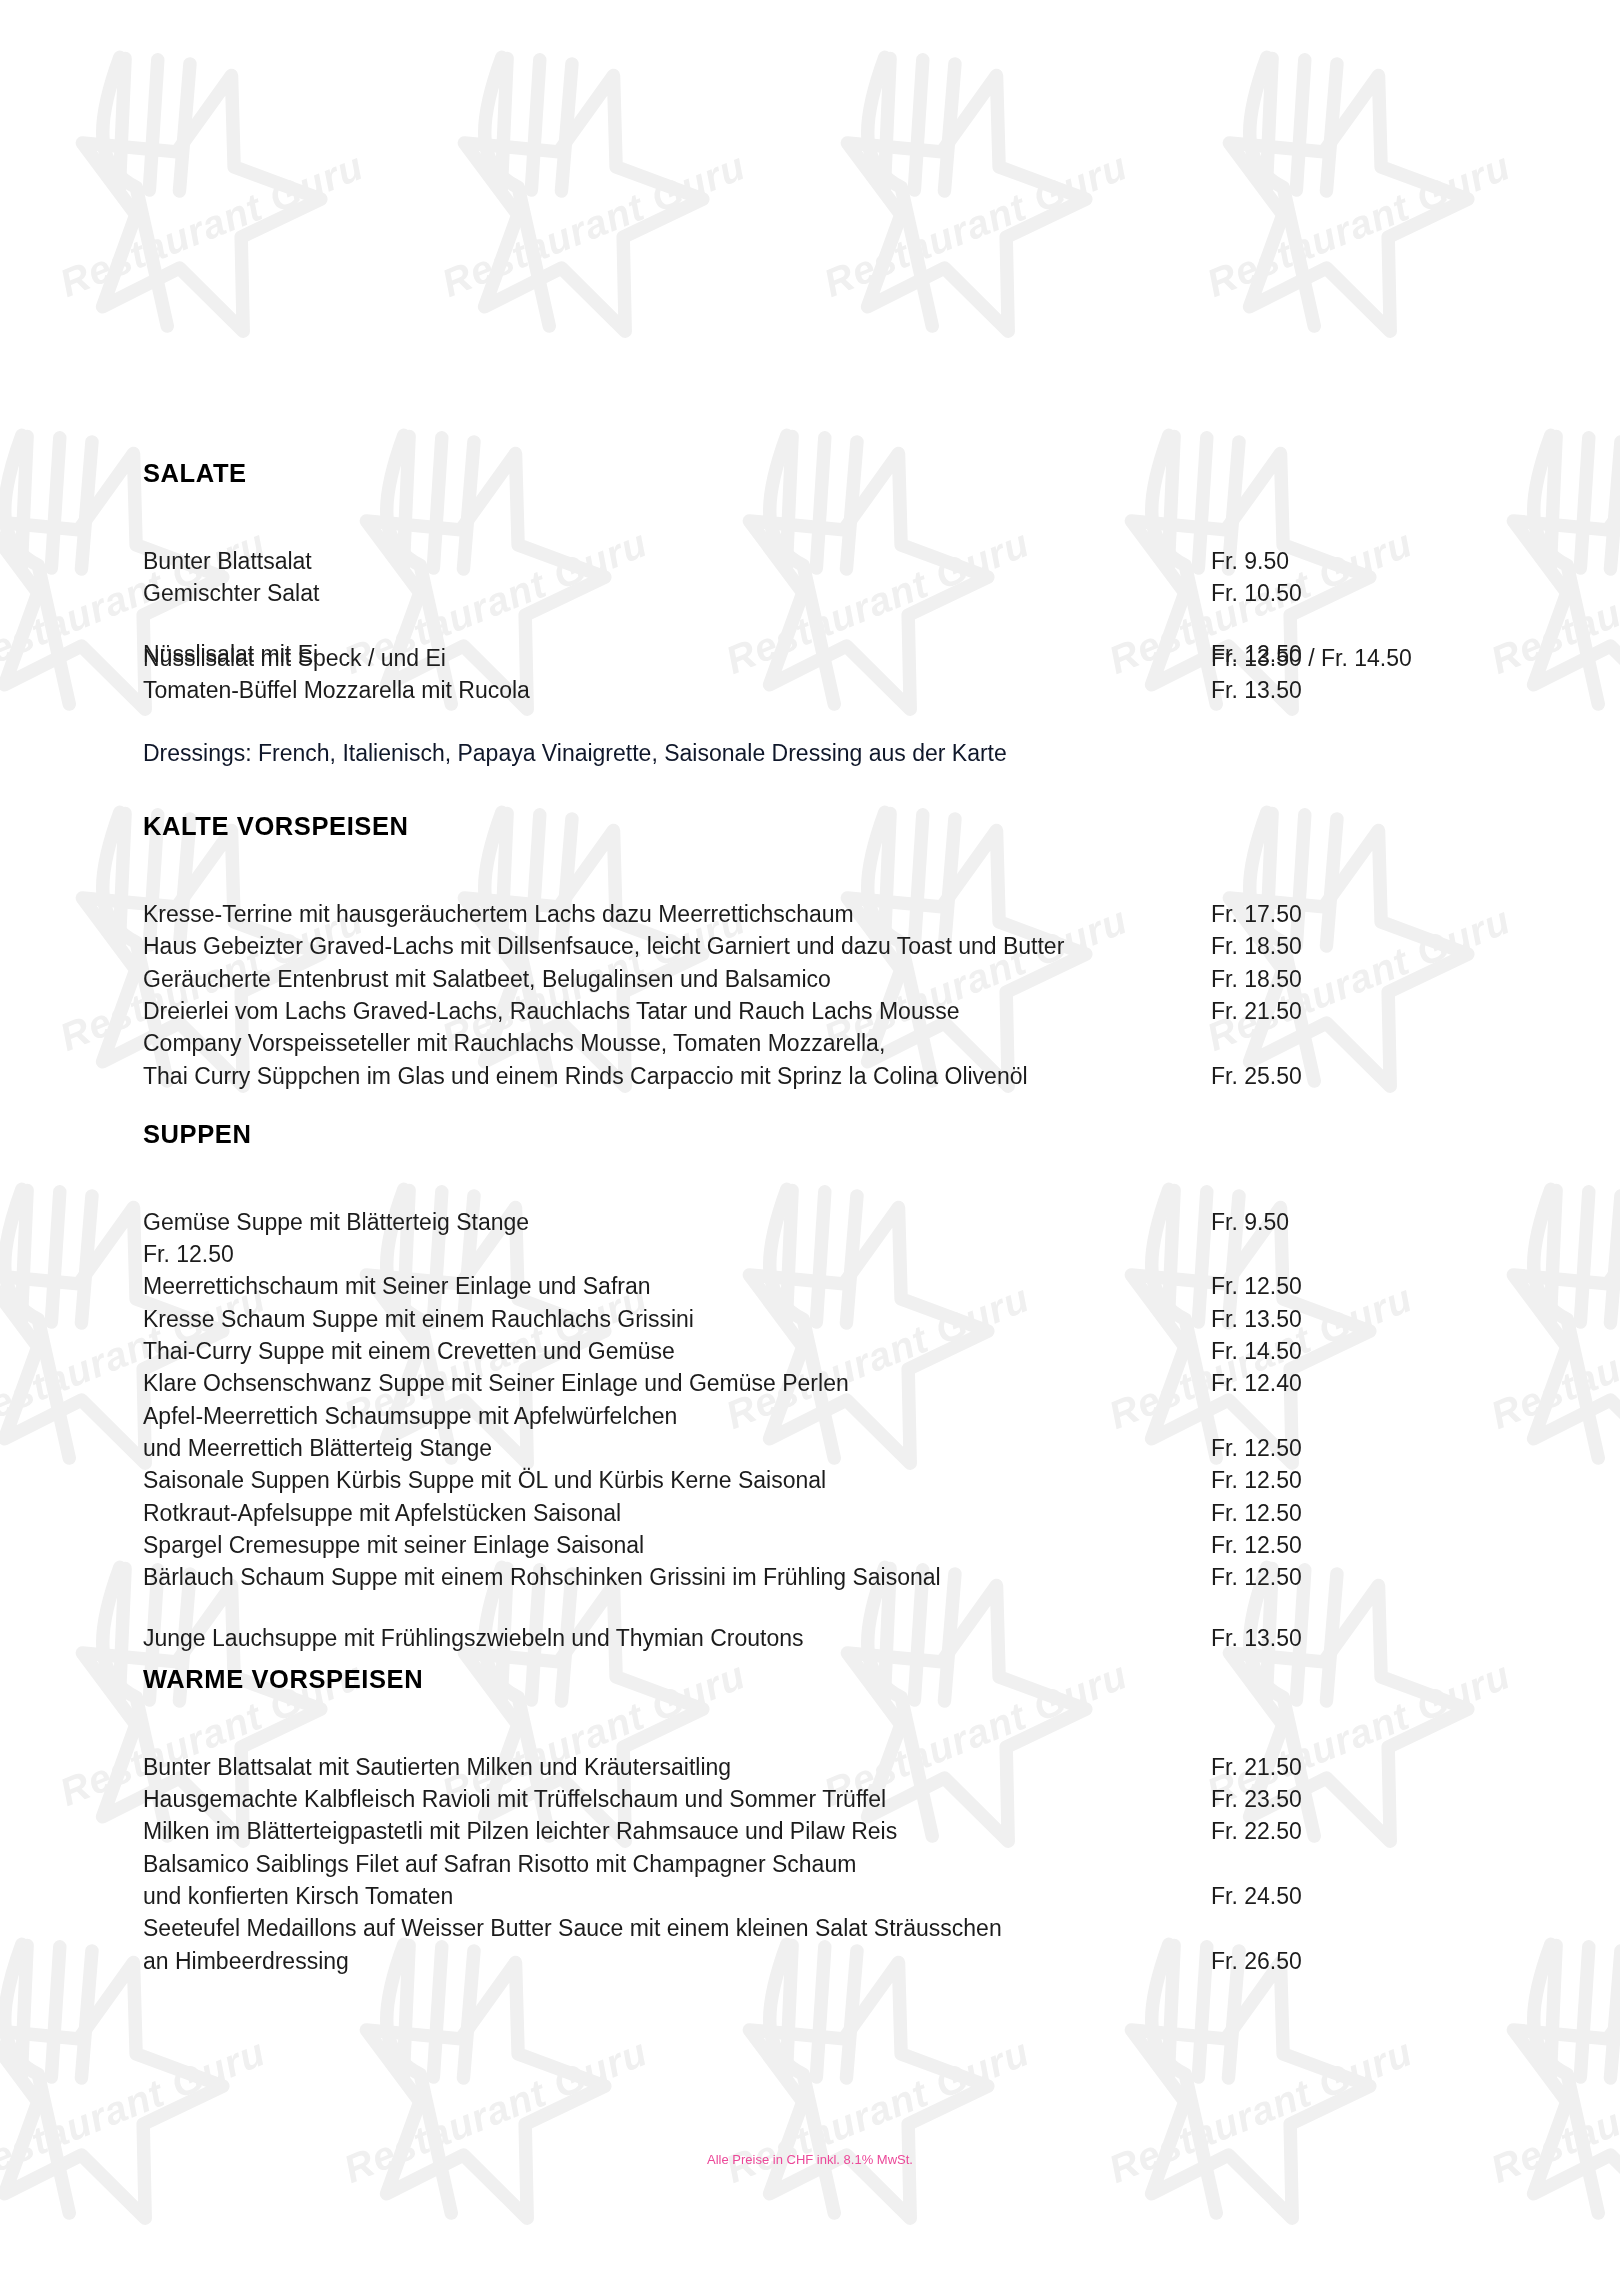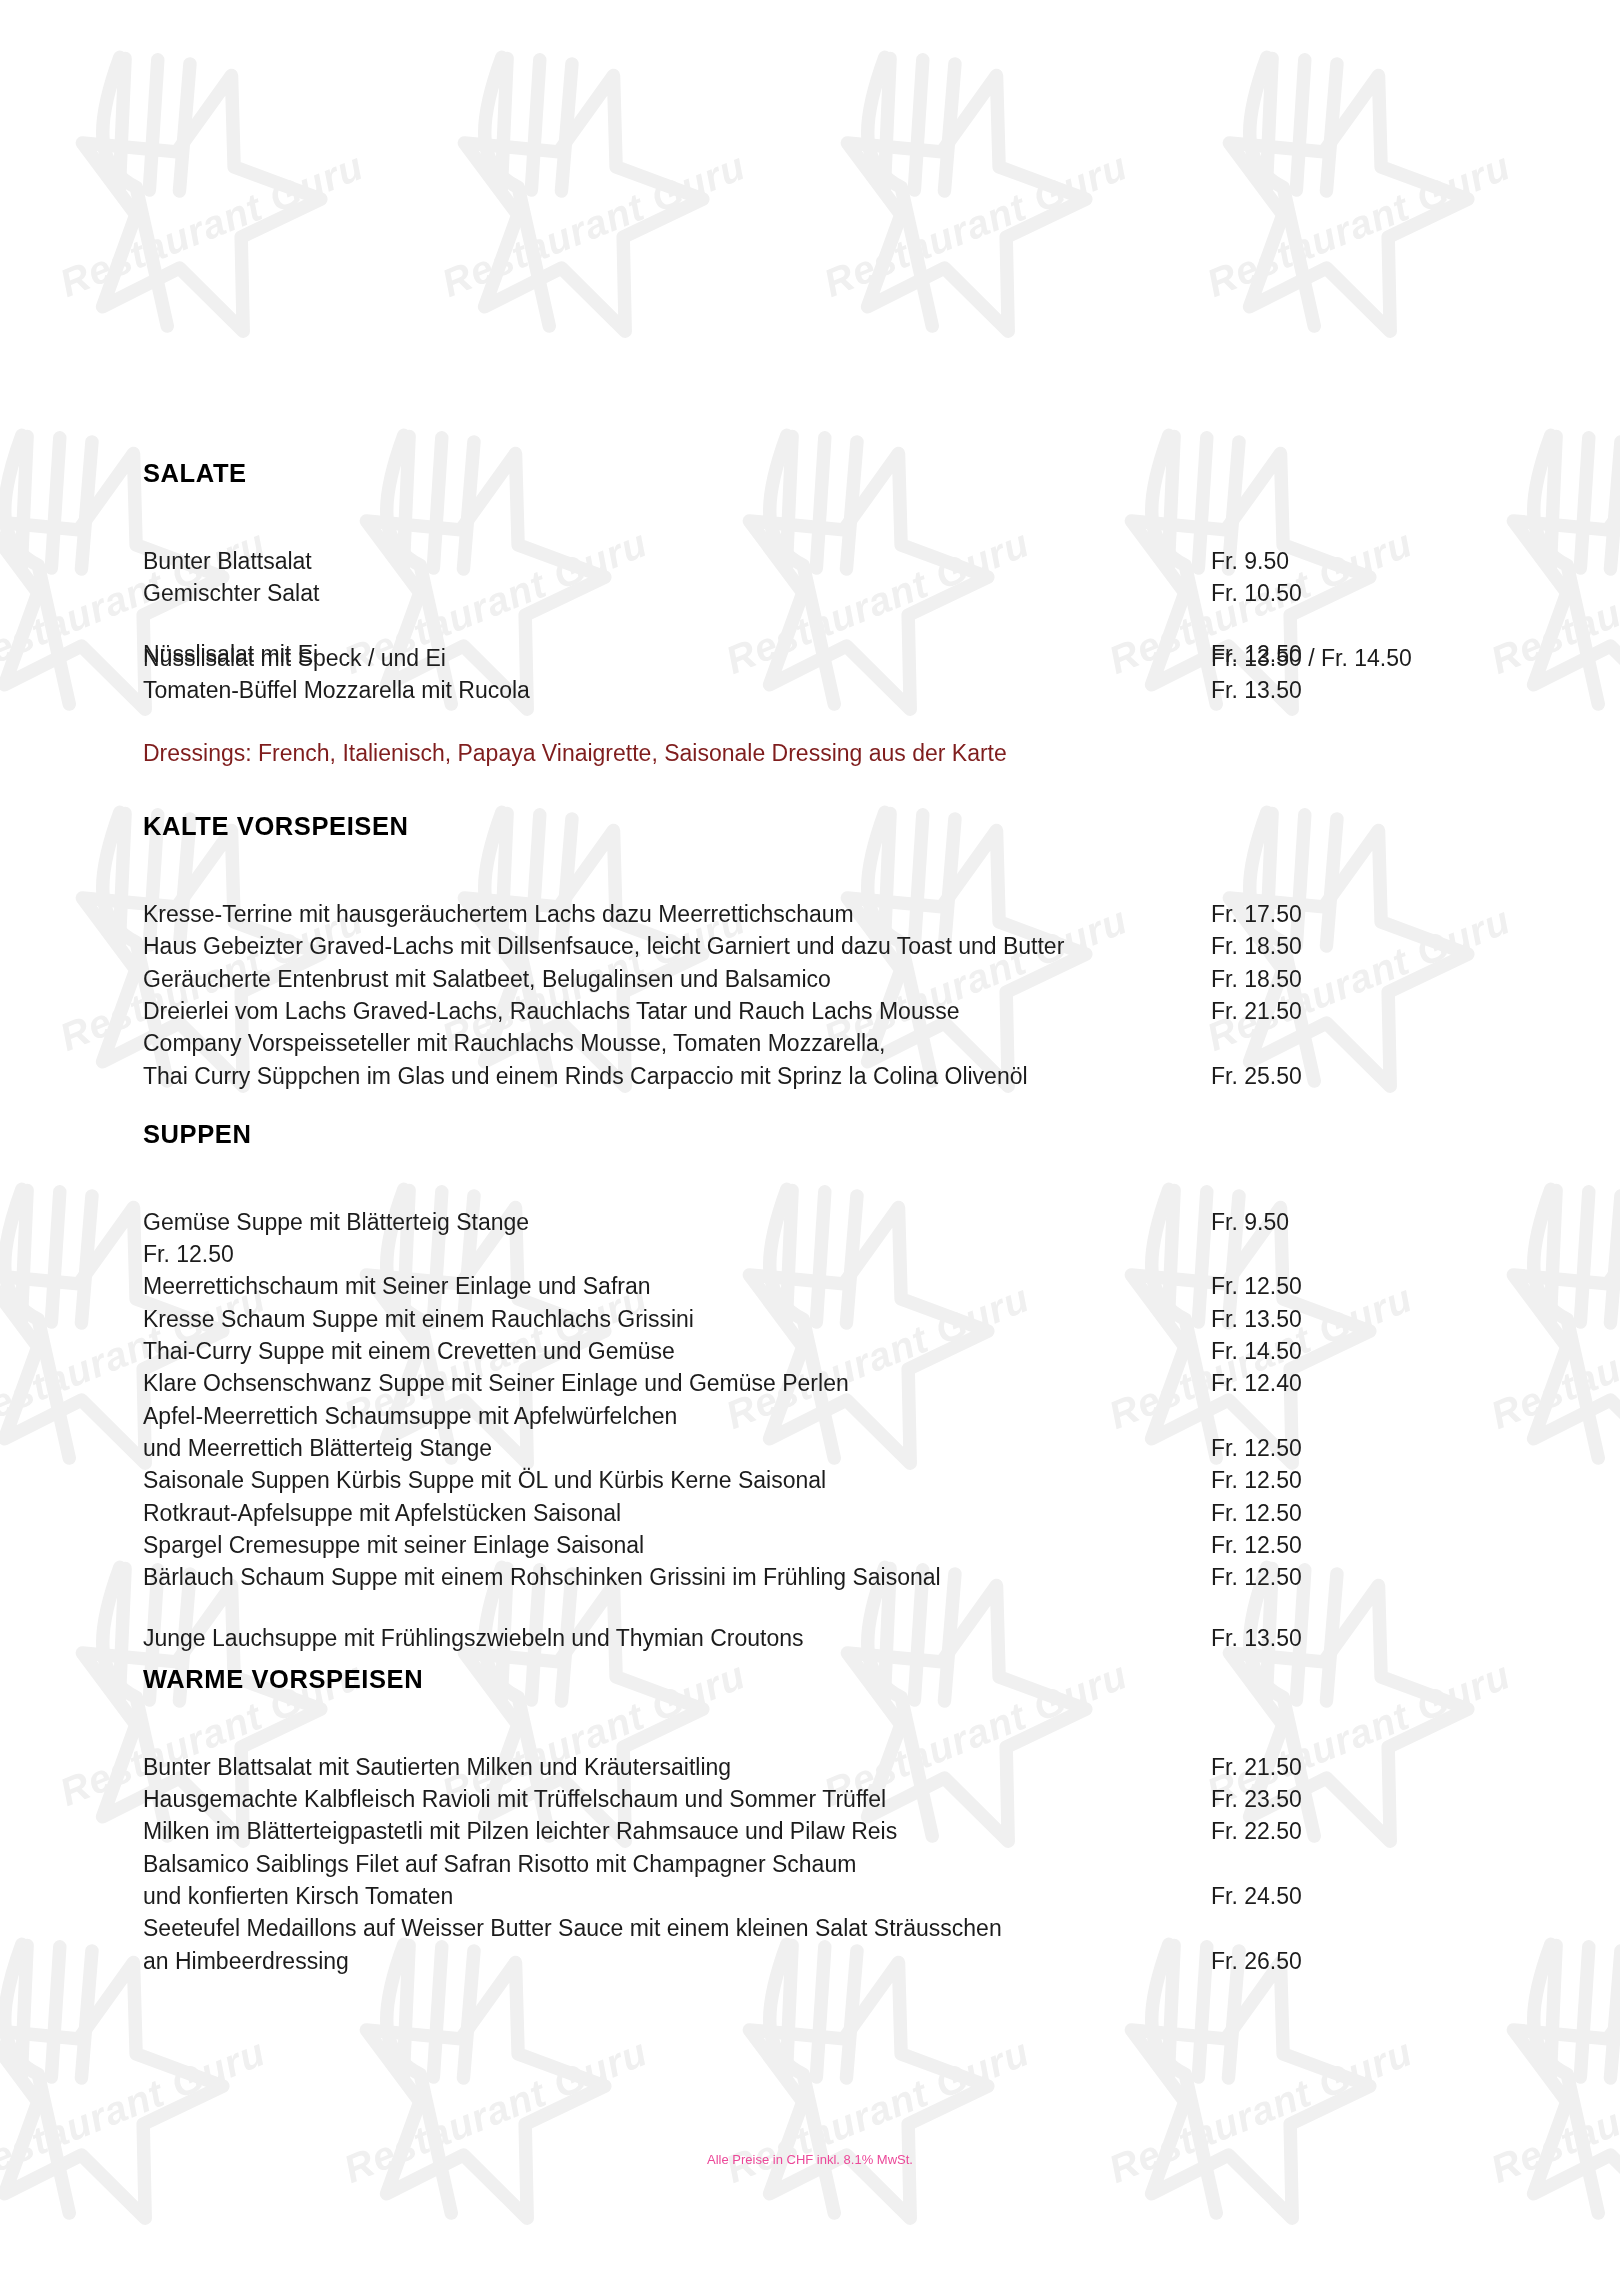--- a/index.html
+++ b/index.html
@@ -72,21 +72,21 @@
     flex: 0 0 1068px;
     white-space: pre;
   }
   .row .price {
     flex: 1 1 auto;
     white-space: pre;
   }
   .note {
     font-size: 23px;
     line-height: 32px;
-    color: #7f1d1d;
+    color: #0f172a;
   }
   .footer-note {
     position: absolute;
     left: 0;
     right: 0;
     text-align: center;
     font-size: 13px;
     color: #ec4899;
     font-family: "Liberation Sans", "DejaVu Sans", sans-serif;
   }

